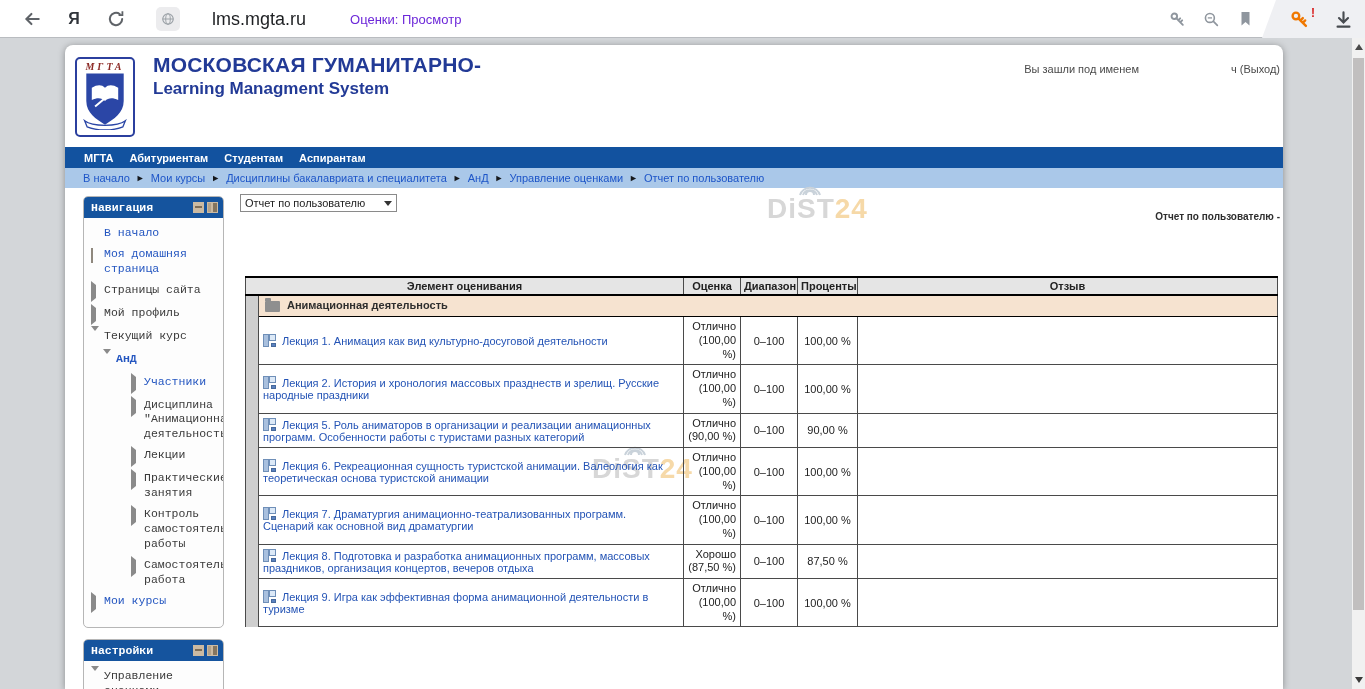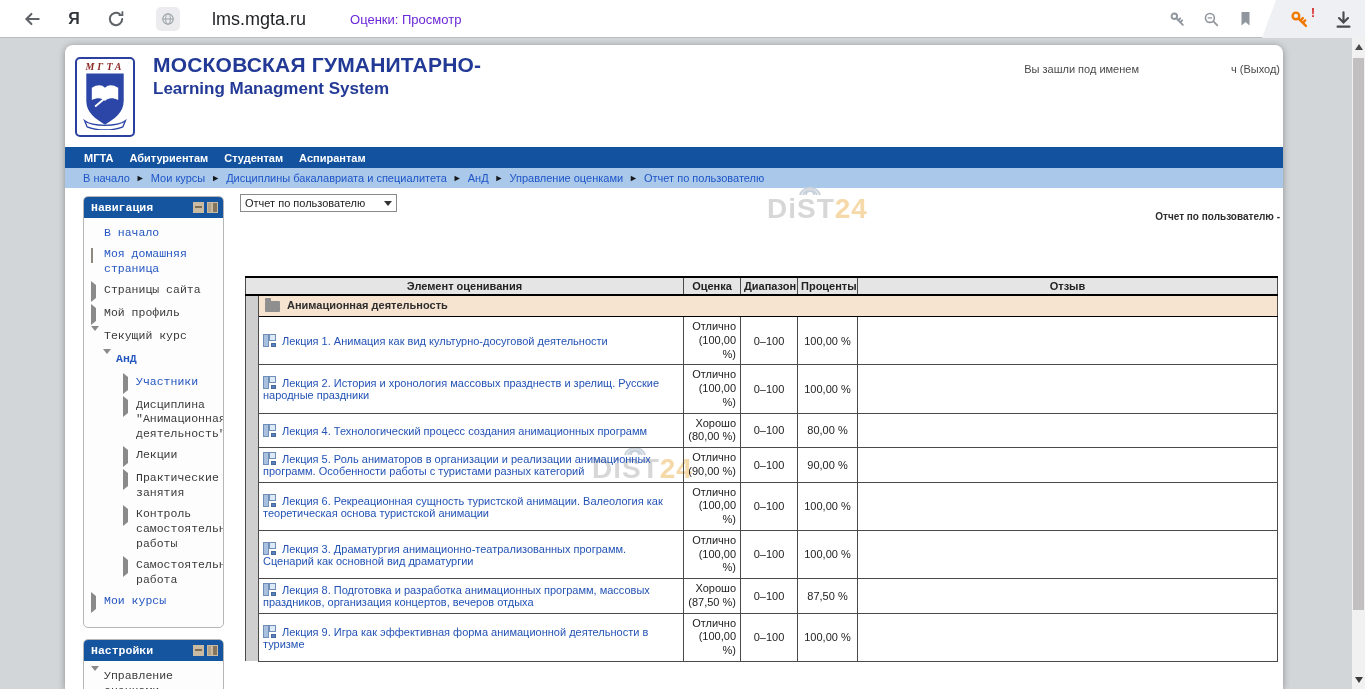--- a/index.html
+++ b/index.html
@@ -57,21 +57,21 @@
   .block-header { background:#15549e; color:#fff; font-size:11.5px; font-weight:bold;
     padding:4px 5px 4px 7px; display:flex; align-items:center; justify-content:space-between; }
   .bh-icons { display:flex; gap:3px; }
   .bh-ic { width:11px; height:11px; background:#cbbaa2; position:relative; display:inline-block; }
   .bh-min::after { content:""; position:absolute; left:2px; top:4px; width:7px; height:2px; background:#7d6d57; }
   .bh-dock::before { content:""; position:absolute; left:1px; top:1px; width:3px; height:9px; background:#b3a28a; }
   .bh-dock::after  { content:""; position:absolute; right:1px; top:1px; width:4px; height:9px; background:#84755f; }
   .block-body { padding:8px 4px 10px 7px; }
   .tree-item { display:flex; font-size:11.5px; line-height:1.3; margin-bottom:6px; cursor:pointer; }
   .tree-item.d1 { margin-left:12px; }
-  .tree-item.d2 { margin-left:32px; }
+  .tree-item.d2 { margin-left:40px; }
   .tw { flex:0 0 13px; padding-top:2px; }
   .tri-r { width:0; height:0; border-left:5px solid #8a8a8a; border-top:4px solid transparent; border-bottom:4px solid transparent; margin-top:1px; }
   .tri-d { width:0; height:0; border-top:5px solid #8a8a8a; border-left:4px solid transparent; border-right:4px solid transparent; margin-top:2px; }
   .sq-b { width:5px; height:5px; background:#b9b2a8; border:1px solid #8f887e; margin-top:2px; }
   .lbl { color:#3a3a3a; }
   .lbl.link { color:#2456c0; }
   .lbl.bold { font-weight:bold; }
 
   
   .main { position:absolute; left:175px; top:146px; width:1040px; }
@@ -363,31 +363,20 @@
               <td class="c">
                 <div class="gline">Отлично</div>
                 <div class="gline">(100,00 %)</div>
               </td>
               <td class="c">0–100</td>
               <td class="c">100,00 %</td>
               <td></td>
             </tr>
             <tr>
               <td class="indent"></td>
-              <td class="item"><span class="icon-lesson"><i></i></span><a class="ilink">Лекция 4. Технологический процесс создания анимационных программ</a></td>
-              <td class="c">
-                <div class="gline">Хорошо</div>
-                <div class="gline">(80,00 %)</div>
-              </td>
-              <td class="c">0–100</td>
-              <td class="c">80,00 %</td>
-              <td></td>
-            </tr>
-            <tr>
-              <td class="indent"></td>
               <td class="item"><span class="icon-lesson"><i></i></span><a class="ilink">Лекция 5. Роль аниматоров в организации и реализации анимационных программ. Особенности работы с туристами разных категорий</a></td>
               <td class="c">
                 <div class="gline">Отлично</div>
                 <div class="gline">(90,00 %)</div>
               </td>
               <td class="c">0–100</td>
               <td class="c">90,00 %</td>
               <td></td>
             </tr>
             <tr>
@@ -396,21 +385,21 @@
               <td class="c">
                 <div class="gline">Отлично</div>
                 <div class="gline">(100,00 %)</div>
               </td>
               <td class="c">0–100</td>
               <td class="c">100,00 %</td>
               <td></td>
             </tr>
             <tr>
               <td class="indent"></td>
-              <td class="item"><span class="icon-lesson"><i></i></span><a class="ilink">Лекция 3. Драматургия анимационно-театрализованных программ. Сценарий как основной вид драматургии</a></td>
+              <td class="item"><span class="icon-lesson"><i></i></span><a class="ilink">Лекция 7. Драматургия анимационно-театрализованных программ. Сценарий как основной вид драматургии</a></td>
               <td class="c">
                 <div class="gline">Отлично</div>
                 <div class="gline">(100,00 %)</div>
               </td>
               <td class="c">0–100</td>
               <td class="c">100,00 %</td>
               <td></td>
             </tr>
             <tr>
               <td class="indent"></td>

